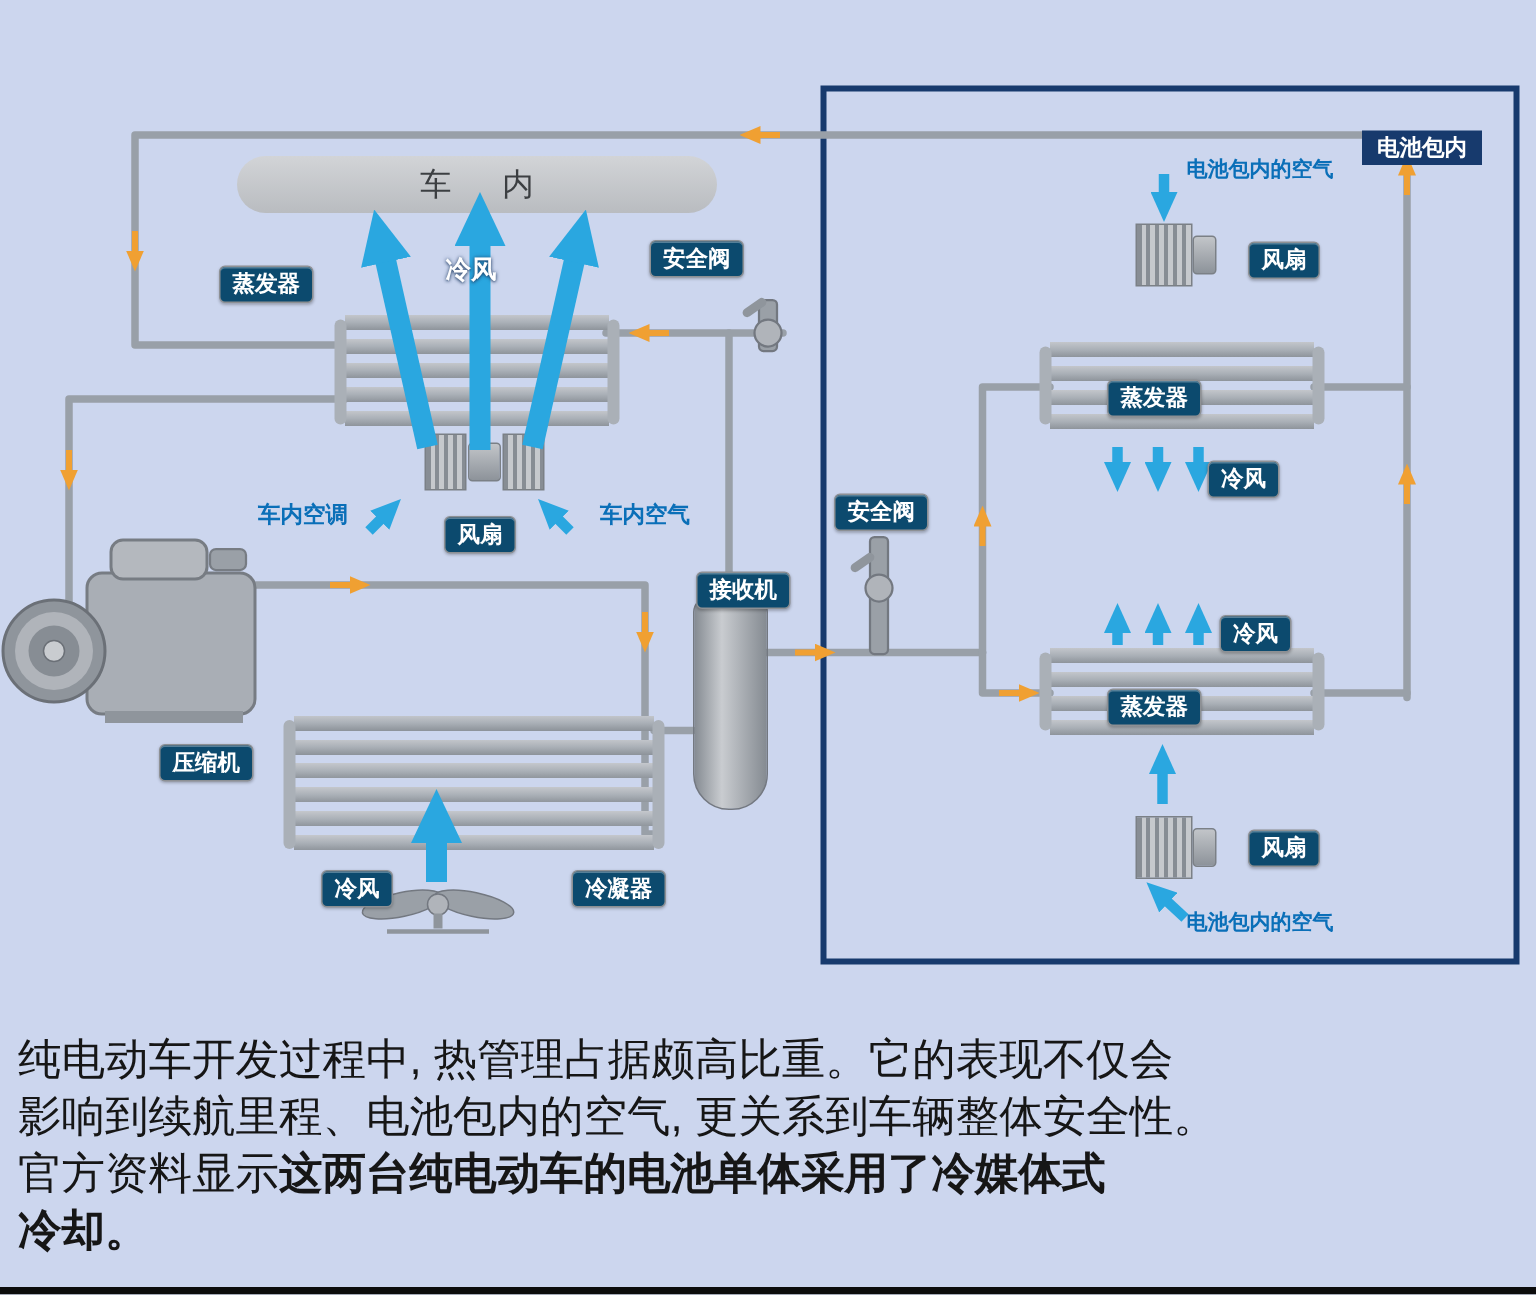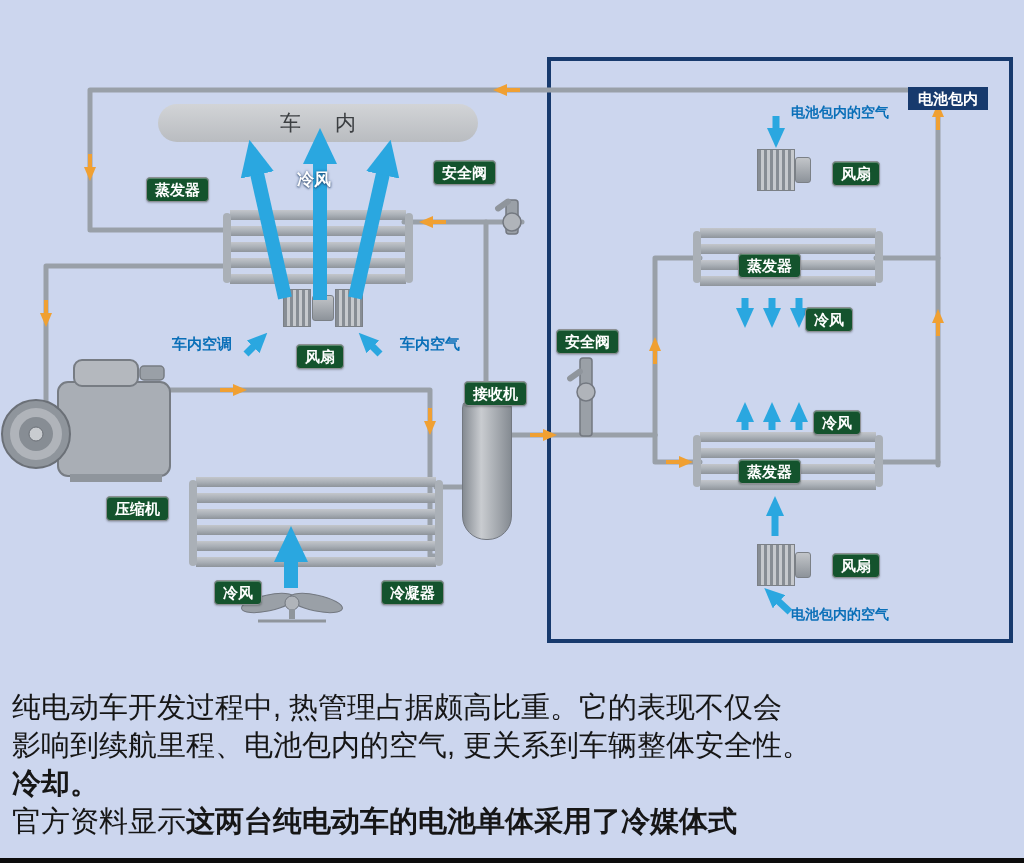--- a/index.html
+++ b/index.html
@@ -3,21 +3,21 @@
 <meta charset="utf-8">
 <style>
   html,body{margin:0;padding:0;}
   .canvas{
     position:relative;width:1024px;height:863px;background:#ccd6ee;overflow:hidden;
     font-family:"Liberation Sans","DejaVu Sans",sans-serif;
   }
   svg.layer{position:absolute;left:0;top:0;}
   
   .badge{
-    position:absolute;background:#14532d;color:#fff;font-weight:bold;font-size:15px;
+    position:absolute;background:#0c4a6e;color:#fff;font-weight:bold;font-size:15px;
     line-height:1;padding:4px 8px;border-radius:4px;border:1px solid #8d9094;
     box-shadow:inset 0 1px 0 rgba(255,255,255,.3),0 1px 2px rgba(0,0,0,.25);
     white-space:nowrap;z-index:6;
   }
   .navy-badge{
     position:absolute;background:#173a6d;color:#fff;font-weight:bold;font-size:15px;
     line-height:1;padding:4px 10px;white-space:nowrap;z-index:6;
   }
   .bluelabel{
     position:absolute;color:#0a6fb8;font-weight:bold;font-size:15px;line-height:1;
@@ -212,18 +212,18 @@
   <div class="badge" style="left:738px;top:253px;">蒸发器</div>
   <div class="badge" style="left:805px;top:307px;">冷风</div>
   <div class="badge" style="left:813px;top:410px;">冷风</div>
   <div class="badge" style="left:738px;top:459px;">蒸发器</div>
   <div class="badge" style="left:832px;top:553px;">风扇</div>
   <div class="bluelabel" style="left:791px;top:607px;font-size:14px;">电池包内的空气</div>
 
   <div class="caption">
     <div class="cap-line">纯电动车开发过程中, 热管理占据颇高比重。它的表现不仅会</div>
     <div class="cap-line">影响到续航里程、电池包内的空气, 更关系到车辆整体安全性。</div>
+    <div class="cap-line"><span>官方资料显示</span><span class="bold">这两台纯电动车的电池单体采用了冷媒体式</span></div>
     <div class="cap-line bold">冷却。</div>
-    <div class="cap-line"><span>官方资料显示</span><span class="bold">这两台纯电动车的电池单体采用了冷媒体式</span></div>
   </div>
 
   <div class="bottom-bar"></div>
 </div>
 
 </body></html>

